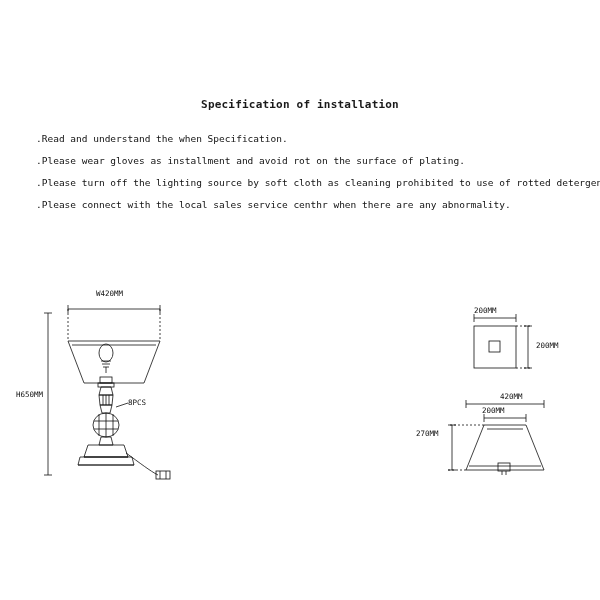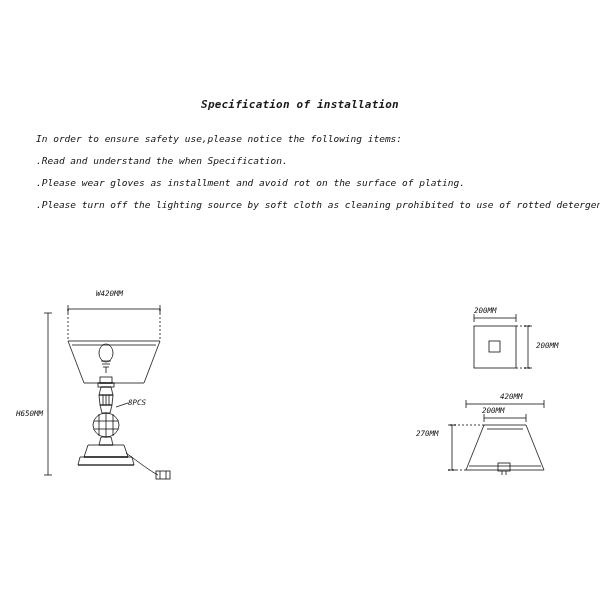--- a/index.html
+++ b/index.html
@@ -12,21 +12,20 @@
     background: #ffffff;
     font-family: "DejaVu Sans Mono", monospace;
     color: #1a1a1a;
     overflow: hidden;
     position: relative;
   }
   #page {
     position: relative;
     width: 600px;
     height: 444px;
-    font-style: italic;
   }
 
   
   .spec-title {
     position: absolute;
     left: 0;
     top: 98px;
     width: 600px;
     text-align: center;
     font-size: 11px;
@@ -62,21 +61,20 @@
     font-family: "DejaVu Sans Mono", monospace;
     color: #111;
     white-space: nowrap;
   }
   .lbl-v {
     position: absolute;
     font-size: 7.5px;
     font-family: "DejaVu Sans Mono", monospace;
     color: #111;
     white-space: nowrap;
-    margin-top: 19px;
   }
   svg.draw {
     position: absolute;
     left: 0;
     top: 0;
     width: 600px;
     height: 230px;
   }
 
   .product-code {
@@ -90,24 +88,24 @@
   }
 </style>
 </head>
 <body>
 
 <div id="page">
 
   <div class="spec-title">Specification of installation</div>
 
   <div class="spec-lines">
-    <div class="spec-line">In order to ensure safety use,please notice the following items:</div>
     <div class="spec-line">.Read and understand the when Specification.</div>
     <div class="spec-line">.Please wear gloves as installment and avoid rot on the surface of plating.</div>
     <div class="spec-line">.Please turn off the lighting source by soft cloth as cleaning prohibited to use of rotted detergent.</div>
+    <div class="spec-line">.Please connect with the local sales service centhr when there are any abnormality.</div>
   </div>
 
   <div class="diagram">
 
     <svg class="draw" viewBox="0 0 600 230">
       <g stroke="#111" fill="none" stroke-width="0.8">
 
         <line x1="68" y1="24" x2="160" y2="24"></line>
         <line x1="68" y1="20" x2="68" y2="28"></line>
         <line x1="160" y1="20" x2="160" y2="28"></line>

